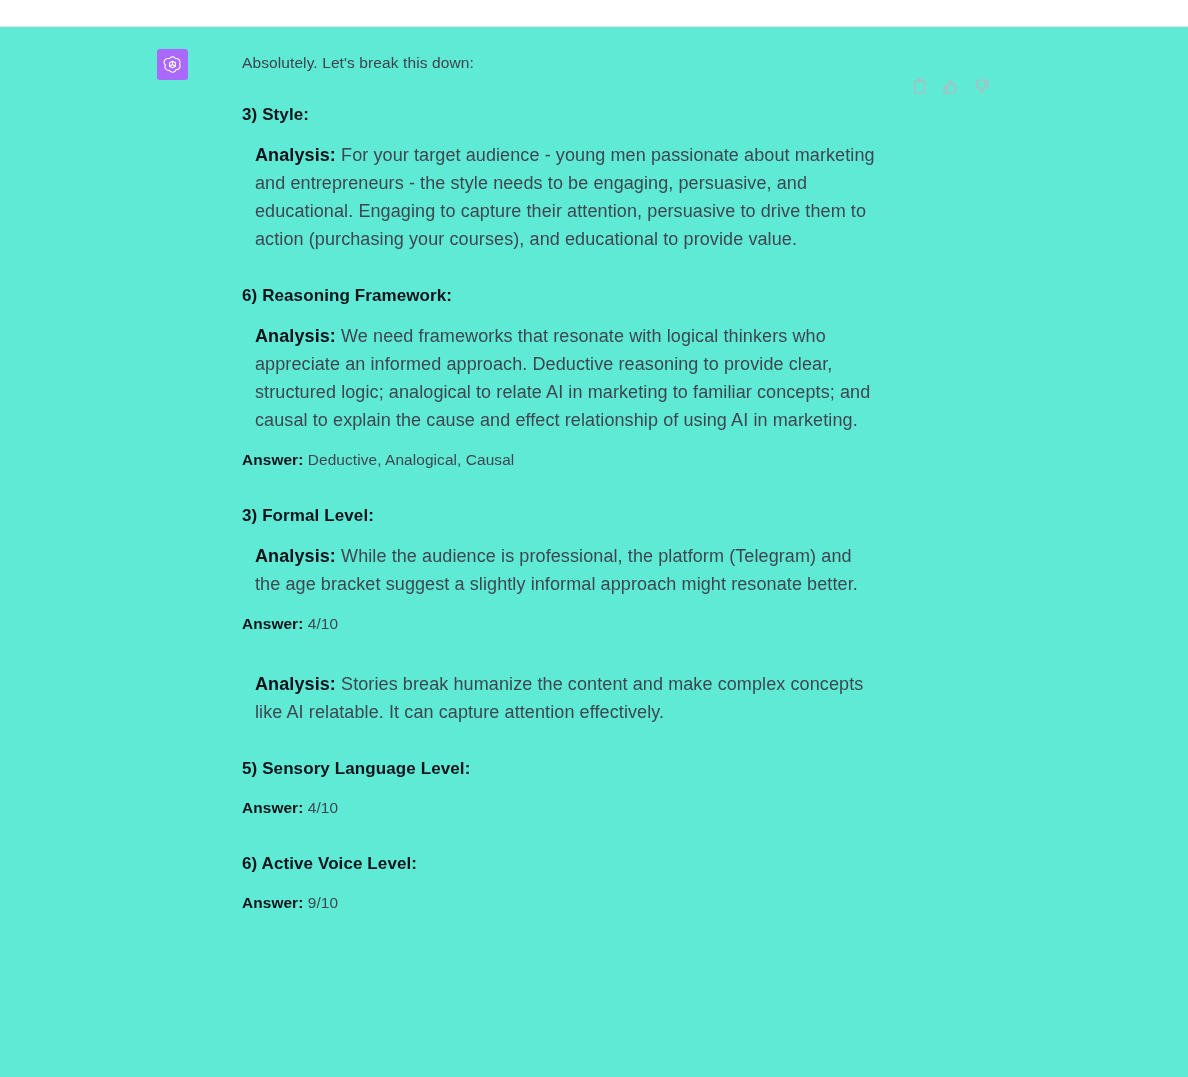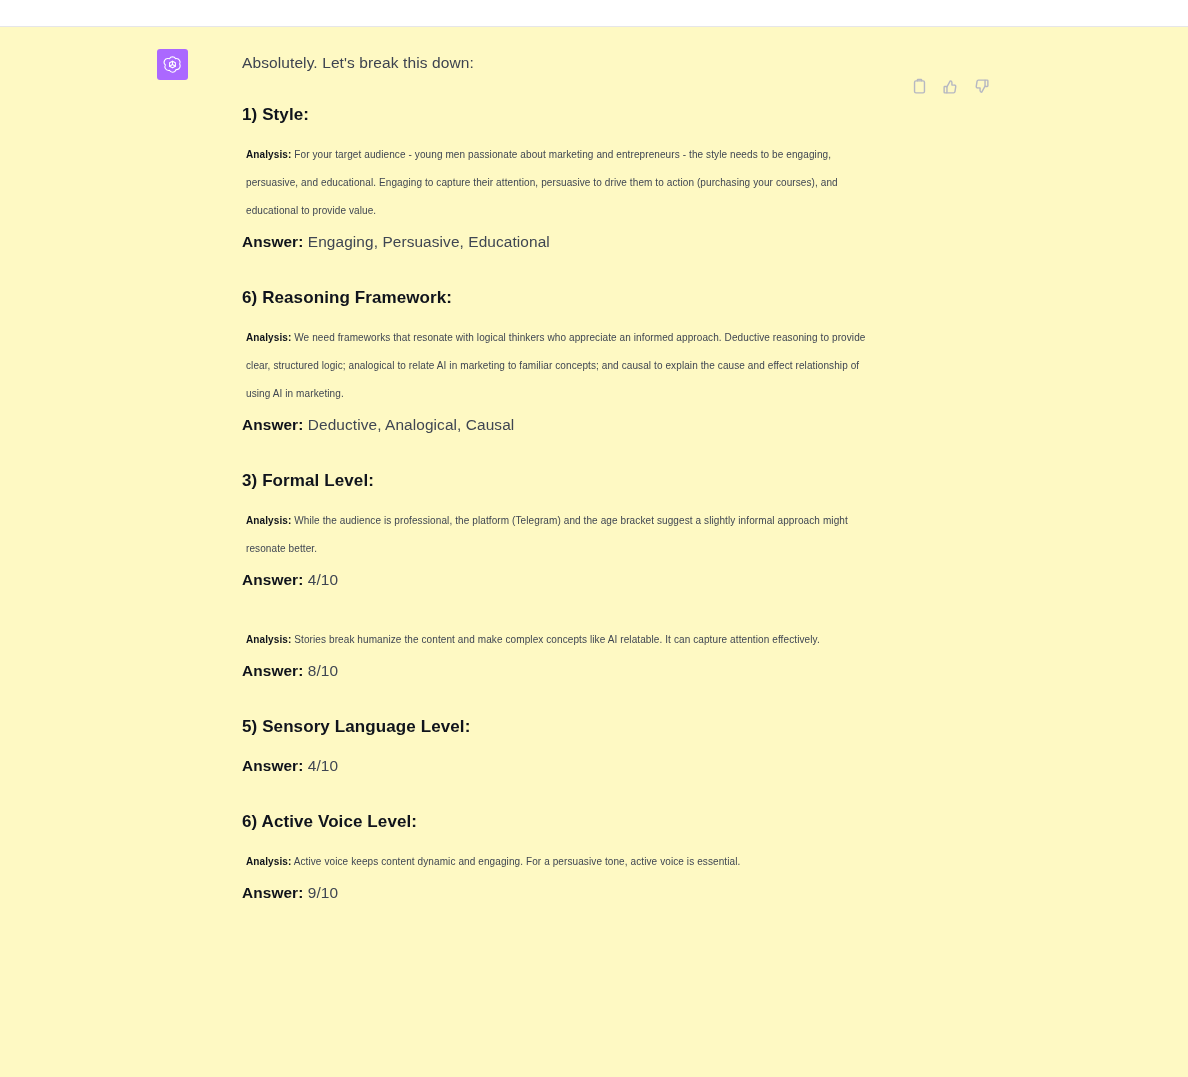--- a/index.html
+++ b/index.html
@@ -20,21 +20,21 @@
     height: 27px;
     width: 100%;
     background: #ffffff;
     border-bottom: 1px solid #e6e6e8;
   }
 
   
   .message-surface {
     width: 100%;
     height: 1050px;
-    background: #fef9c3;
+    background: #5eead4;
     position: relative;
     overflow: hidden;
   }
 
   .message-row {
     position: relative;
     display: flex;
     padding: 22px 0 0 0;
   }
 
@@ -78,24 +78,24 @@
 
   .section-heading {
     font-size: 17px;
     font-weight: 700;
     color: #10141c;
     margin: 0 0 16px 0;
     letter-spacing: 0.1px;
   }
 
   .para {
-    font-size: 10px;
+    font-size: 18px;
     line-height: 28px;
     color: #3f4652;
-    margin: 4px;
+    margin: 13px;
     letter-spacing: 0.1px;
   }
 
   .lbl {
     font-weight: 700;
     color: #0f131b;
   }
 
   .answer-line {
     font-size: 15.4px;
@@ -174,48 +174,45 @@
           </svg>
         </span>
       </div>
     </div>
 
     <div class="content-col">
 
       <p class="intro-line">Absolutely. Let's break this down:</p>
 
       <div class="section">
-        <h3 class="section-heading">1) Style:</h3>
+        <h3 class="section-heading">3) Style:</h3>
         <p class="para"><span class="lbl">Analysis:</span> <span>For your target audience - young men passionate about marketing and entrepreneurs - the style needs to be engaging, persuasive, and educational. Engaging to capture their attention, persuasive to drive them to action (purchasing your courses), and educational to provide value.</span></p>
-        <p class="answer-line"><span class="lbl">Answer:</span> <span>Engaging, Persuasive, Educational</span></p>
       </div>
 
       <div class="section">
         <h3 class="section-heading">6) Reasoning Framework:</h3>
         <p class="para"><span class="lbl">Analysis:</span> <span>We need frameworks that resonate with logical thinkers who appreciate an informed approach. Deductive reasoning to provide clear, structured logic; analogical to relate AI in marketing to familiar concepts; and causal to explain the cause and effect relationship of using AI in marketing.</span></p>
         <p class="answer-line"><span class="lbl">Answer:</span> <span>Deductive, Analogical, Causal</span></p>
       </div>
 
       <div class="section">
         <h3 class="section-heading">3) Formal Level:</h3>
         <p class="para"><span class="lbl">Analysis:</span> <span>While the audience is professional, the platform (Telegram) and the age bracket suggest a slightly informal approach might resonate better.</span></p>
         <p class="answer-line"><span class="lbl">Answer:</span> <span>4/10</span></p>
       </div>
 
       <div class="section">
         <p class="para"><span class="lbl">Analysis:</span> <span>Stories break humanize the content and make complex concepts like AI relatable. It can capture attention effectively.</span></p>
-        <p class="answer-line"><span class="lbl">Answer:</span> <span>8/10</span></p>
       </div>
 
       <div class="section">
         <h3 class="section-heading">5) Sensory Language Level:</h3>
         <p class="answer-line"><span class="lbl">Answer:</span> <span>4/10</span></p>
       </div>
 
       <div class="section">
         <h3 class="section-heading">6) Active Voice Level:</h3>
-        <p class="para"><span class="lbl">Analysis:</span> <span>Active voice keeps content dynamic and engaging. For a persuasive tone, active voice is essential.</span></p>
         <p class="answer-line"><span class="lbl">Answer:</span> <span>9/10</span></p>
       </div>
 
     </div>
   </div>
 </div>
 
 </body></html>

